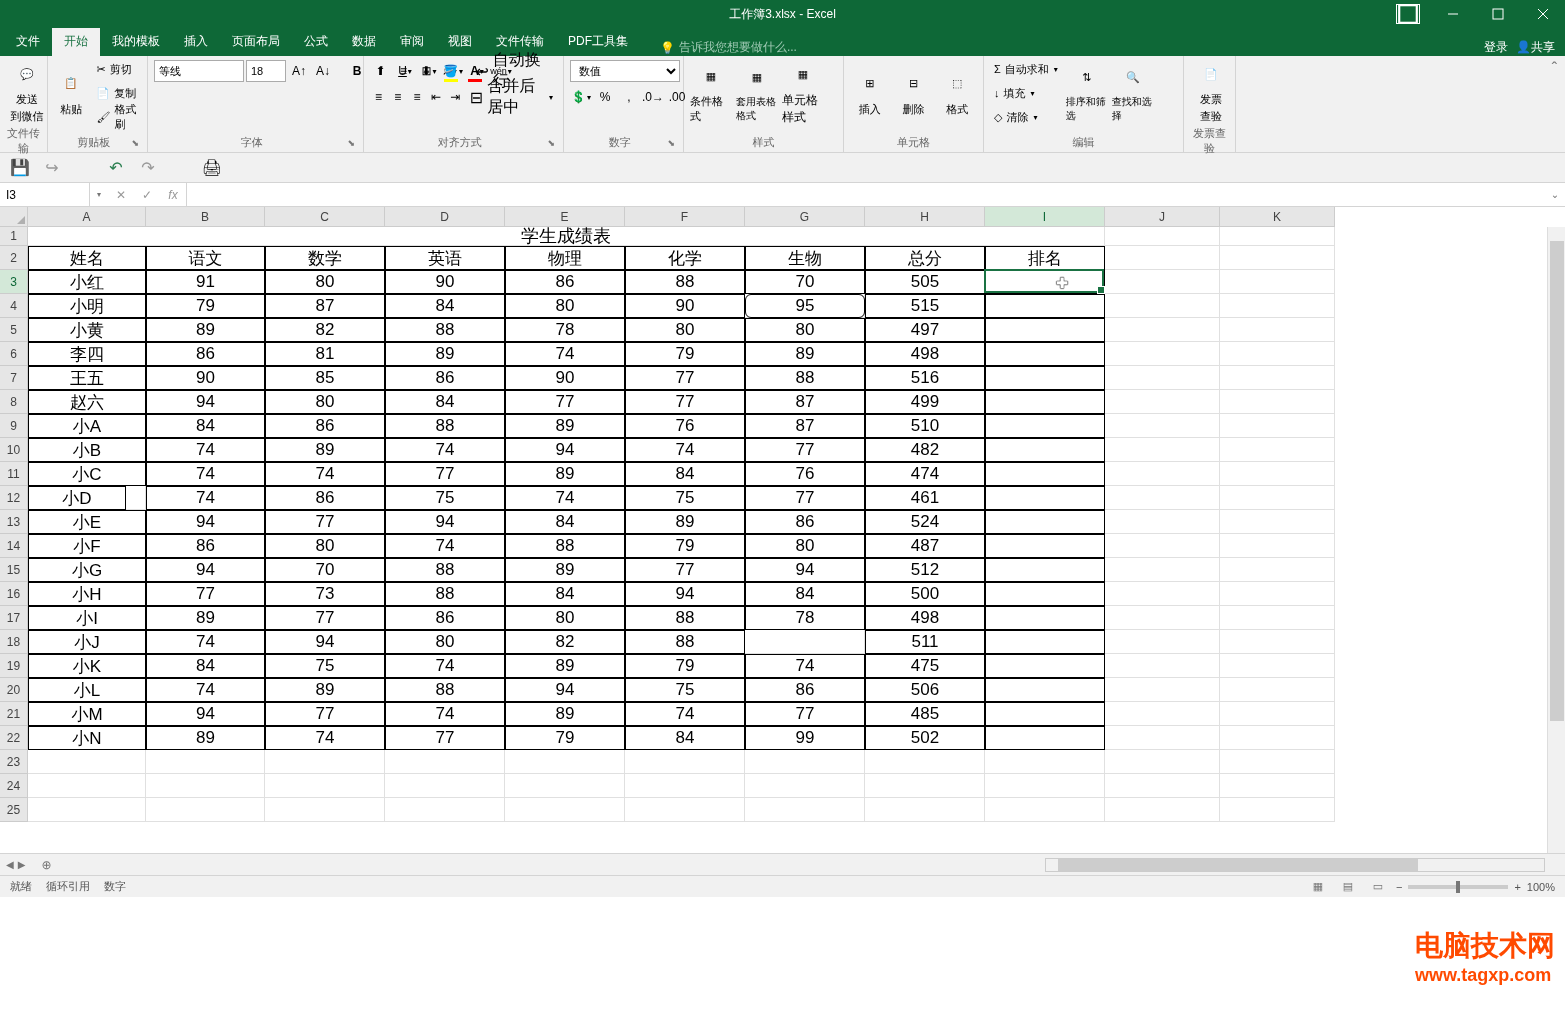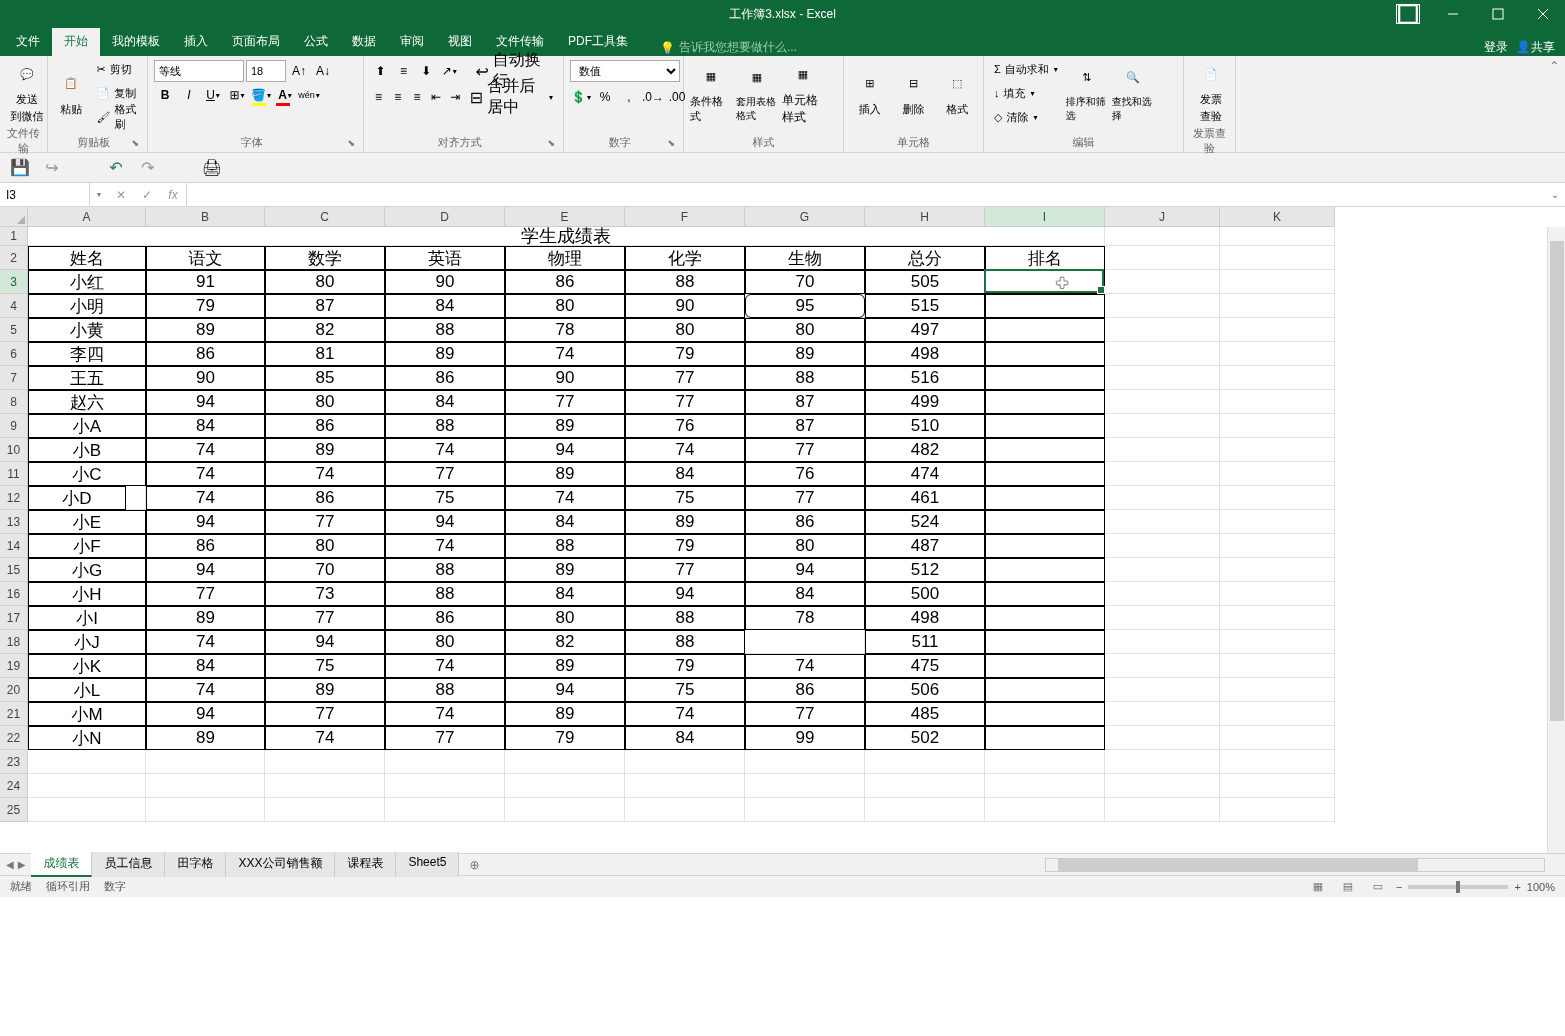--- a/index.html
+++ b/index.html
@@ -176,21 +176,21 @@
           </div>
       </div>
     </div>
     <div class="group-bottom">
         <span style="margin:0 auto">剪贴板</span>
         <span class="dialog-launcher">⬊</span>
       </div>
   </div>
 
   <div class="ribbon-group" style="width:216px">
-    <div class="ribbon-group-content" style="flex-direction:column;gap:2px;padding-top:2px">
+    <div class="ribbon-group-content" style="flex-direction:row;gap:12px;padding-top:2px">
       <div class="btn-row">
         <input class="font-select font-name" value="等线" style="">
         <input class="font-select font-size" value="18" style="">
         <div class="icon-btn">A↑</div>
         <div class="icon-btn">A↓</div>
       </div>
       <div class="btn-row">
         <div class="icon-btn">
             <b>B</b>
           </div>
@@ -887,28 +887,20 @@
   <div class="vscroll">
       <div class="vscroll-thumb"></div>
     </div>
 </div>
 
 <div class="sheet-tabs">
   <div class="tab-nav">
     <span class="tab-nav-btn">◀</span>
     <span class="tab-nav-btn">▶</span>
   </div>
-  <div id="sheet-tabs-container" style="display:flex">
-      <div class="sheet-tab active">成绩表</div>
-      <div class="sheet-tab">员工信息</div>
-      <div class="sheet-tab">田字格</div>
-      <div class="sheet-tab">XXX公司销售额</div>
-      <div class="sheet-tab">课程表</div>
-      <div class="sheet-tab">Sheet5</div>
-    </div>
   <div class="add-sheet">⊕</div>
   <div class="scroll-area">
     <div class="hscroll">
         <div class="hscroll-thumb"></div>
       </div>
   </div>
 </div>
 
 <div class="status-bar">
   <span>就绪</span>
@@ -921,13 +913,17 @@
     <span>−</span>
     <div class="zoom-slider">
         <div class="zoom-slider-thumb"></div>
       </div>
     <span>+</span>
     <span>100%</span>
   </div>
 </div>
 
 <div class="watermark">
+  <div class="watermark-text">
+    <div class="t1">电脑技术网</div>
+    <div class="t2">www.tagxp.com</div>
+  </div>
 </div>
 
 </body></html>

